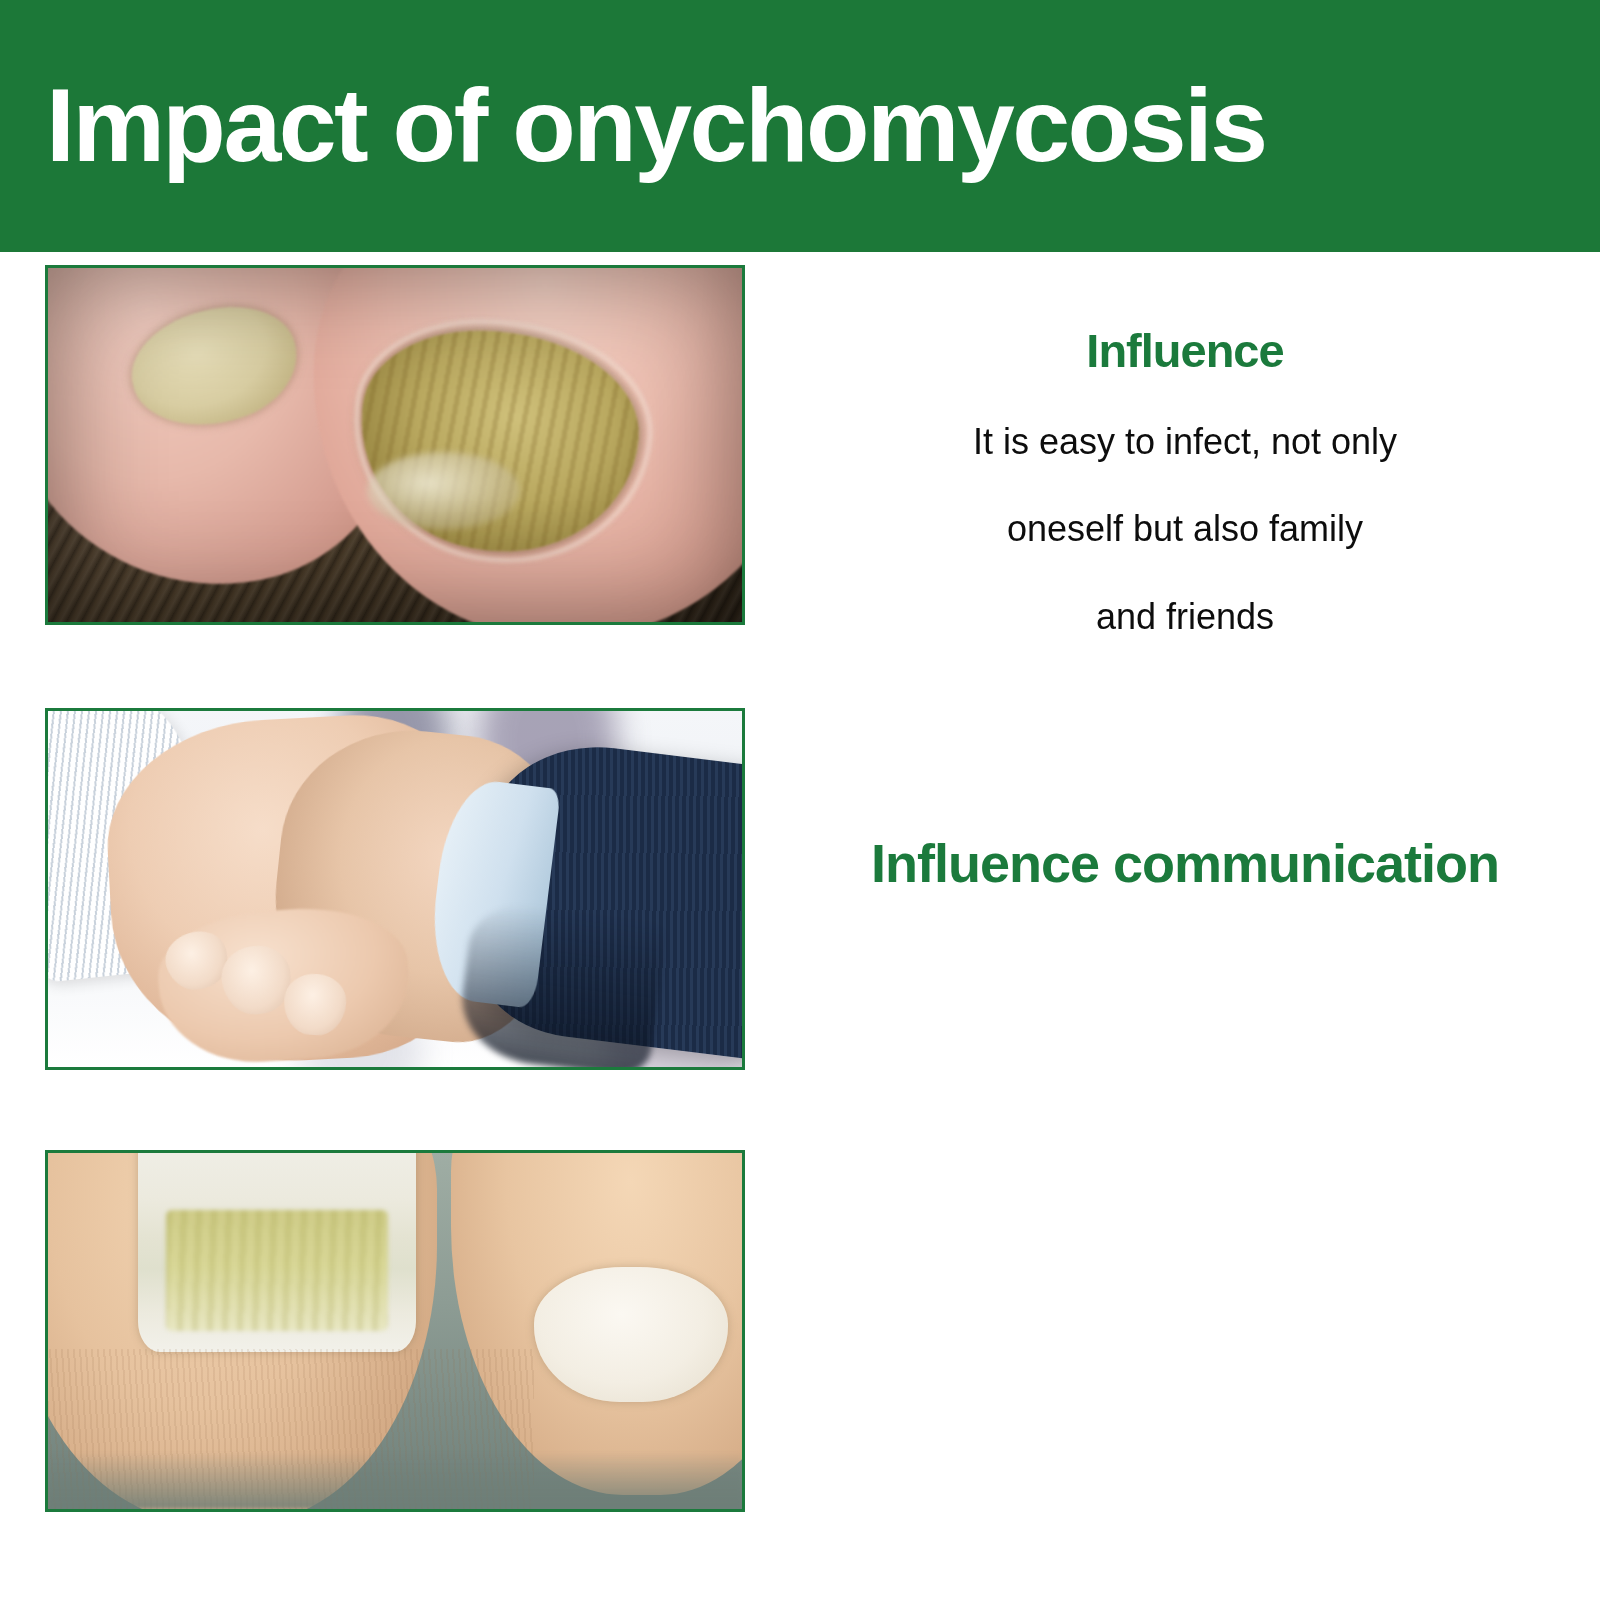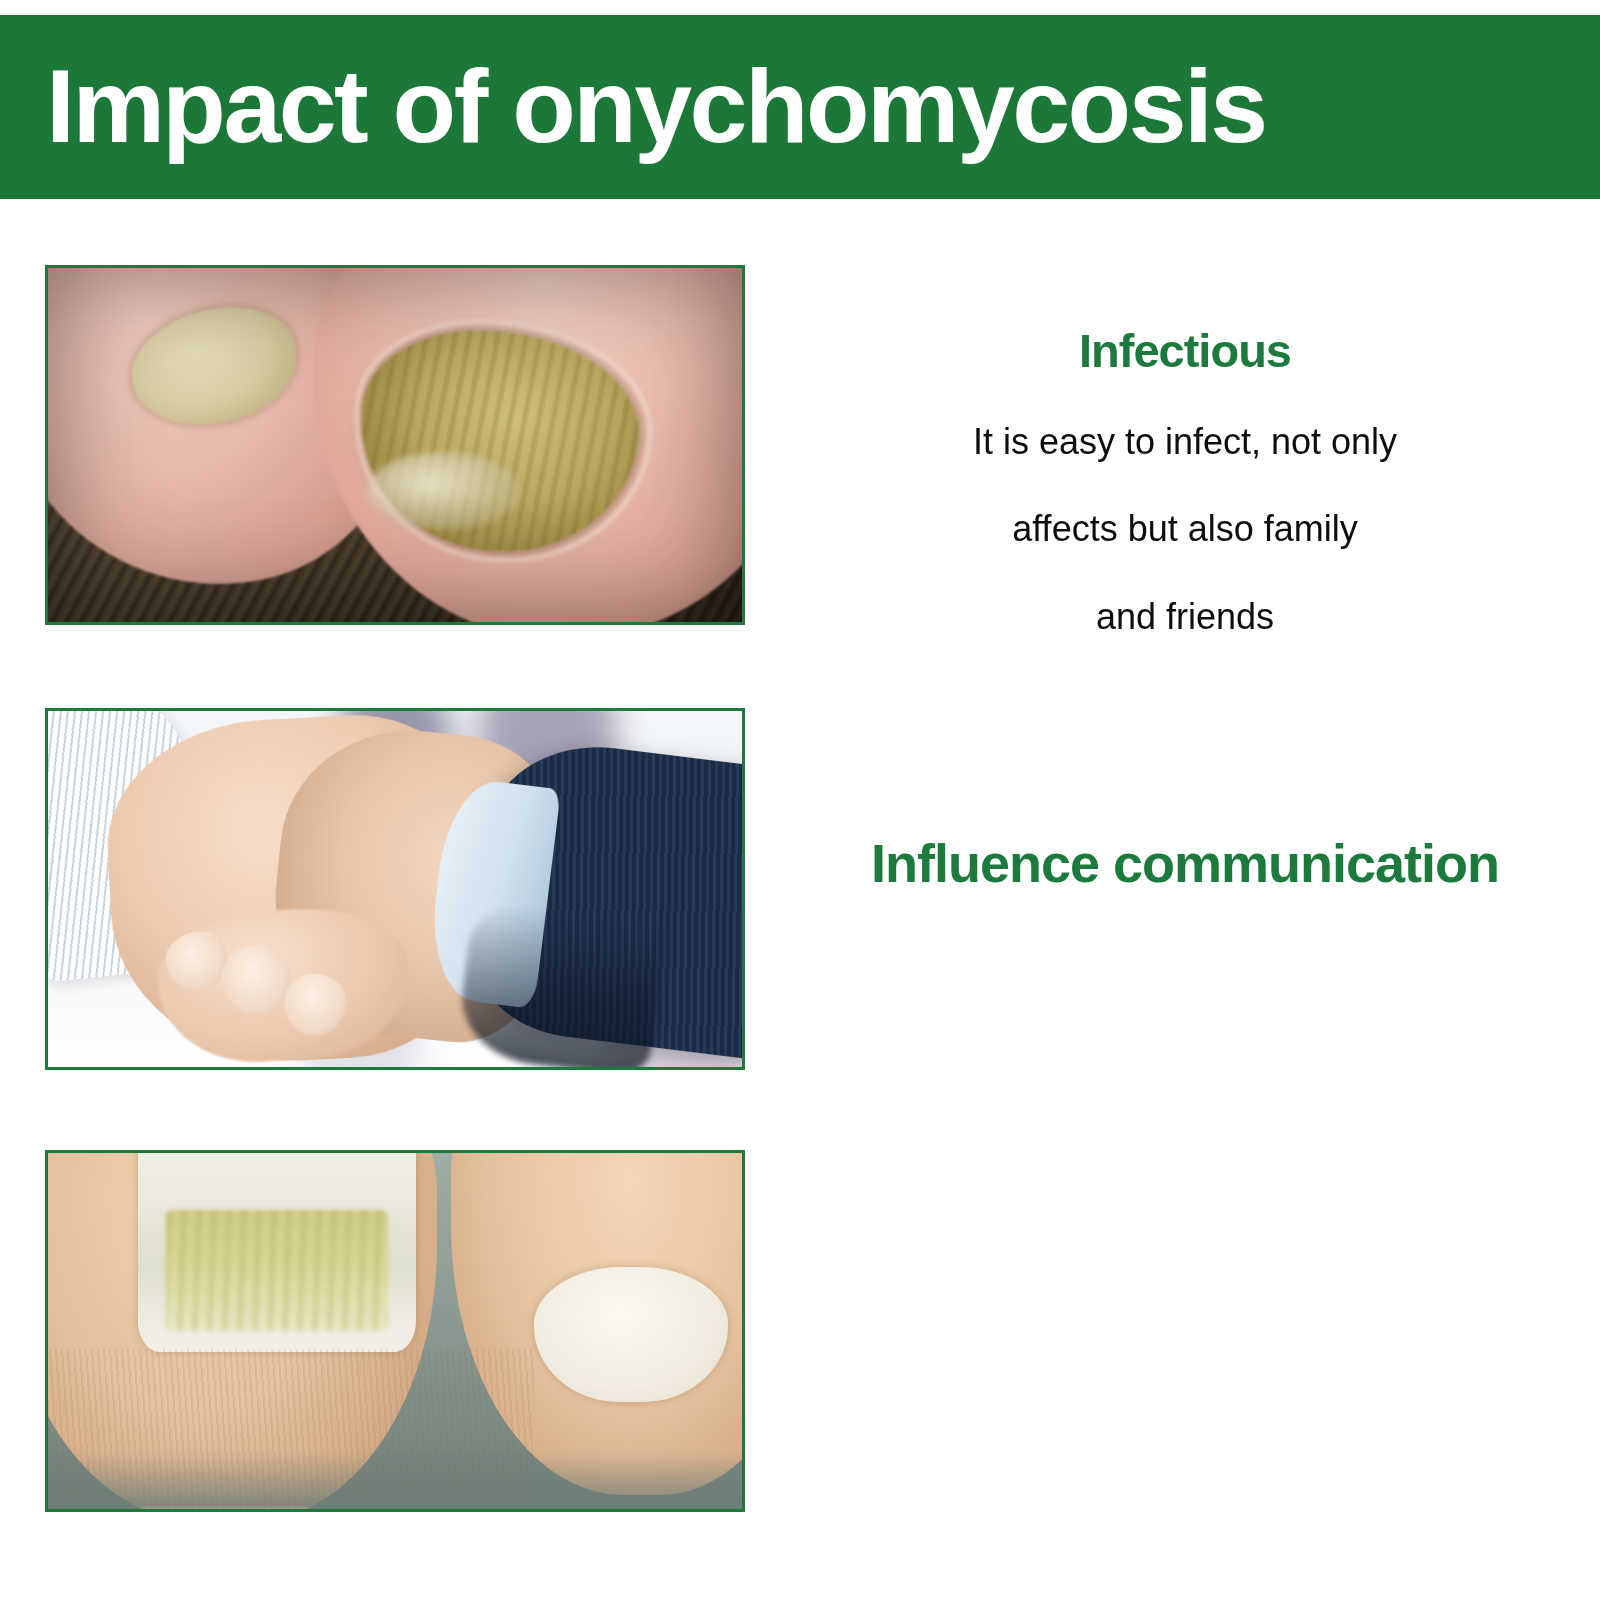--- a/index.html
+++ b/index.html
@@ -6,23 +6,23 @@
   html, body { width:1600px; height:1600px; }
   body {
     background:#ffffff;
     font-family:"Liberation Sans", sans-serif;
     position:relative;
     overflow:hidden;
   }
 
   
   .header-bar {
-    position:absolute; left:0; top:0; width:1600px; height:184px;
+    position:absolute; left:0; top:0; width:1600px; height:252px;
     background:#1c7838;
-    display:flex; align-items:center;margin-top:15px;
+    display:flex; align-items:center;
   }
   .header-title {
     font-size:104px;
     font-weight:bold;
     color:#ffffff;
     letter-spacing:-2.5px;
     padding-left:46px;
     line-height:1.05;
     white-space:nowrap;
   }
@@ -267,24 +267,24 @@
       <div class="p1-toeB"></div>
       <div class="p1-nailB"></div>
       <div class="p1-nailB-edge"></div>
       <div class="p1-crumb"></div>
       <div class="p1-vign"></div>
     </div>
   </div>
 </div>
 
 <div class="text-col" id="text-1">
-  <div class="section-heading">Infectious</div>
+  <div class="section-heading">Influence</div>
   <div class="section-body">
     <span class="body-line">It is easy to infect, not only</span>
-    <span class="body-line">affects but also family</span>
+    <span class="body-line">oneself but also family</span>
     <span class="body-line">and friends</span>
   </div>
 </div>
 
 <div class="row" id="row-2">
   <div class="photo-frame">
     <div class="photo-inner">
       <div class="p2-bg"></div>
       <div class="p2-blob b1"></div>
       <div class="p2-blob b2"></div>

